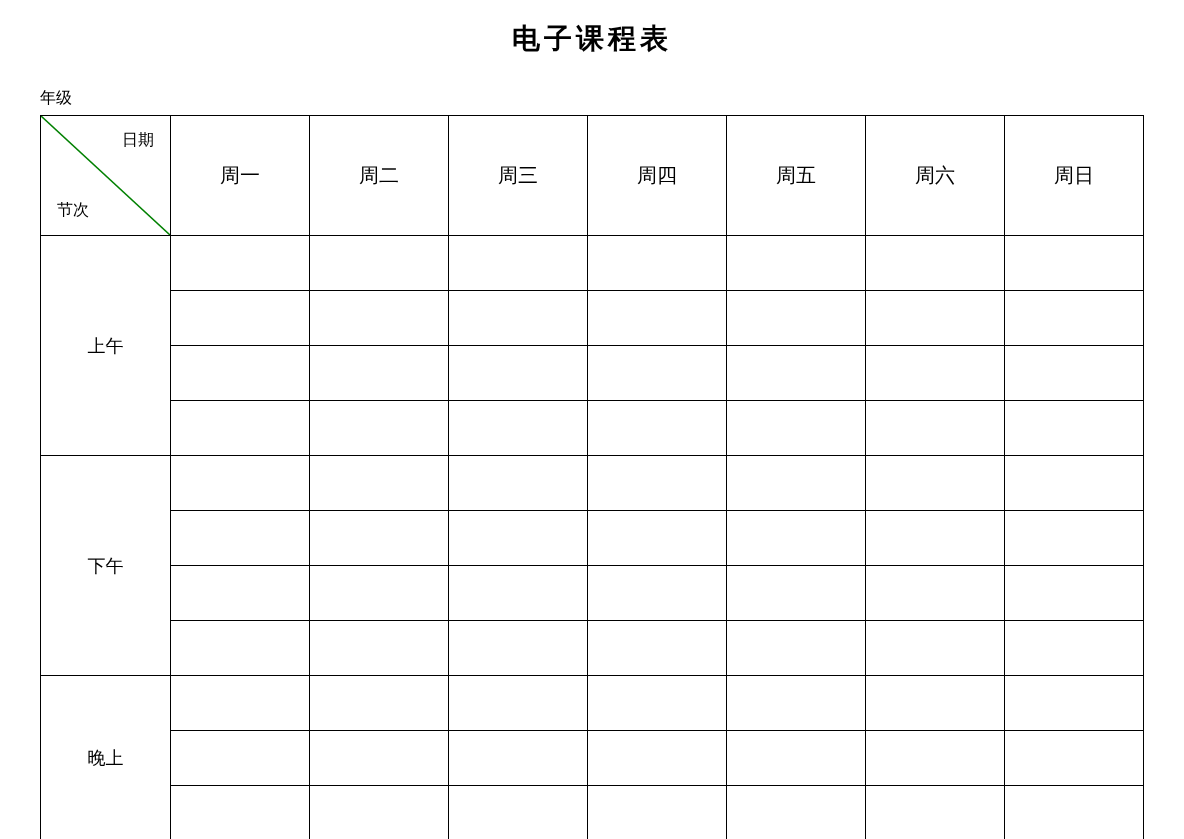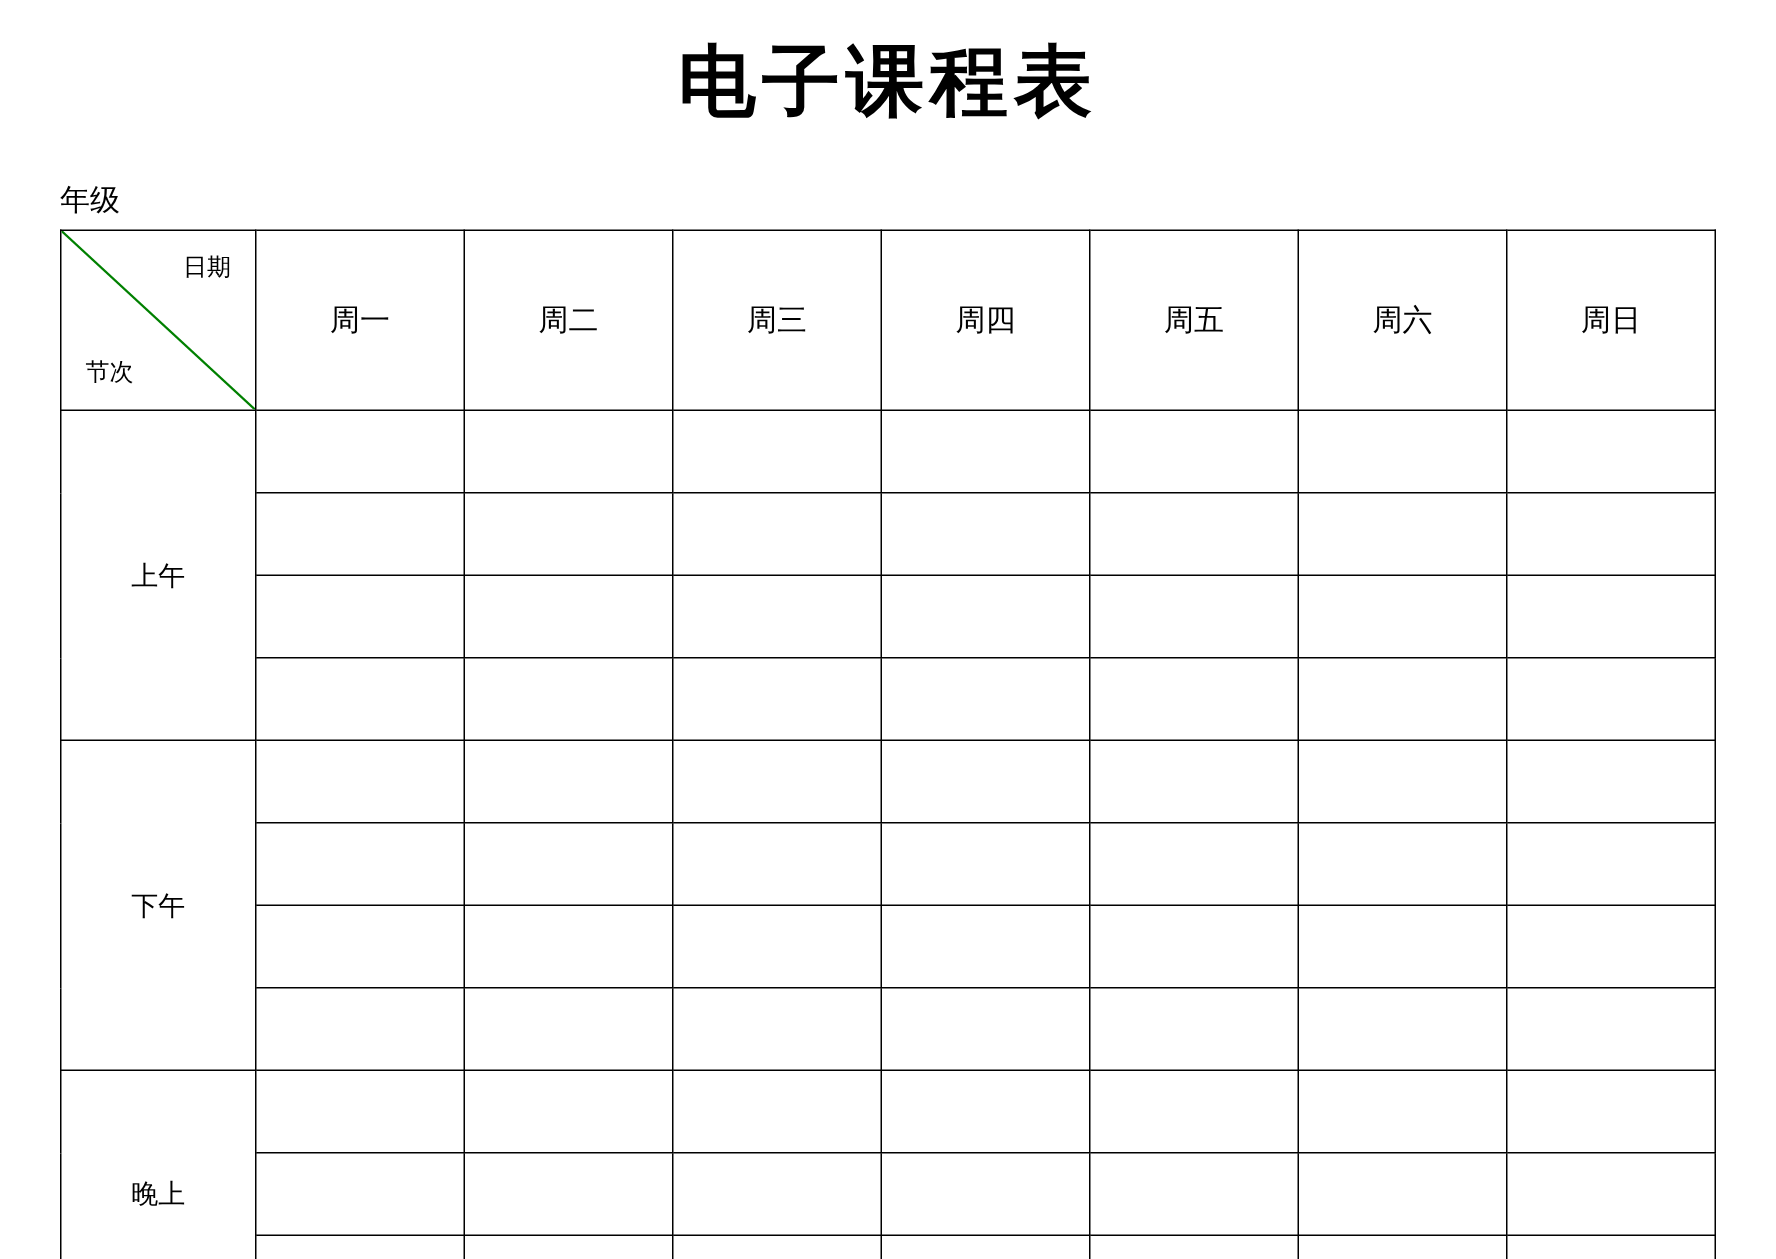--- a/index.html
+++ b/index.html
@@ -11,28 +11,28 @@
     body {
       background: #ffffff;
       font-family: "SimHei", "Microsoft YaHei", "黑体", sans-serif;
       width: 1184px;
       min-height: 839px;
       padding: 20px 40px;
     }
 
     .page-title {
       text-align: center;
-      font-size: 52px;
+      font-size: 28px;
       font-weight: 900;
       margin-bottom: 30px;
       letter-spacing: 4px;
     }
 
     .grade-label {
-      font-size: 20px;
+      font-size: 16px;
       margin-bottom: 6px;
       color: #000;
     }
 
     .schedule-table {
       width: 100%;
       border-collapse: collapse;
       border: 1.5px solid #000;
       table-layout: fixed;
     }

